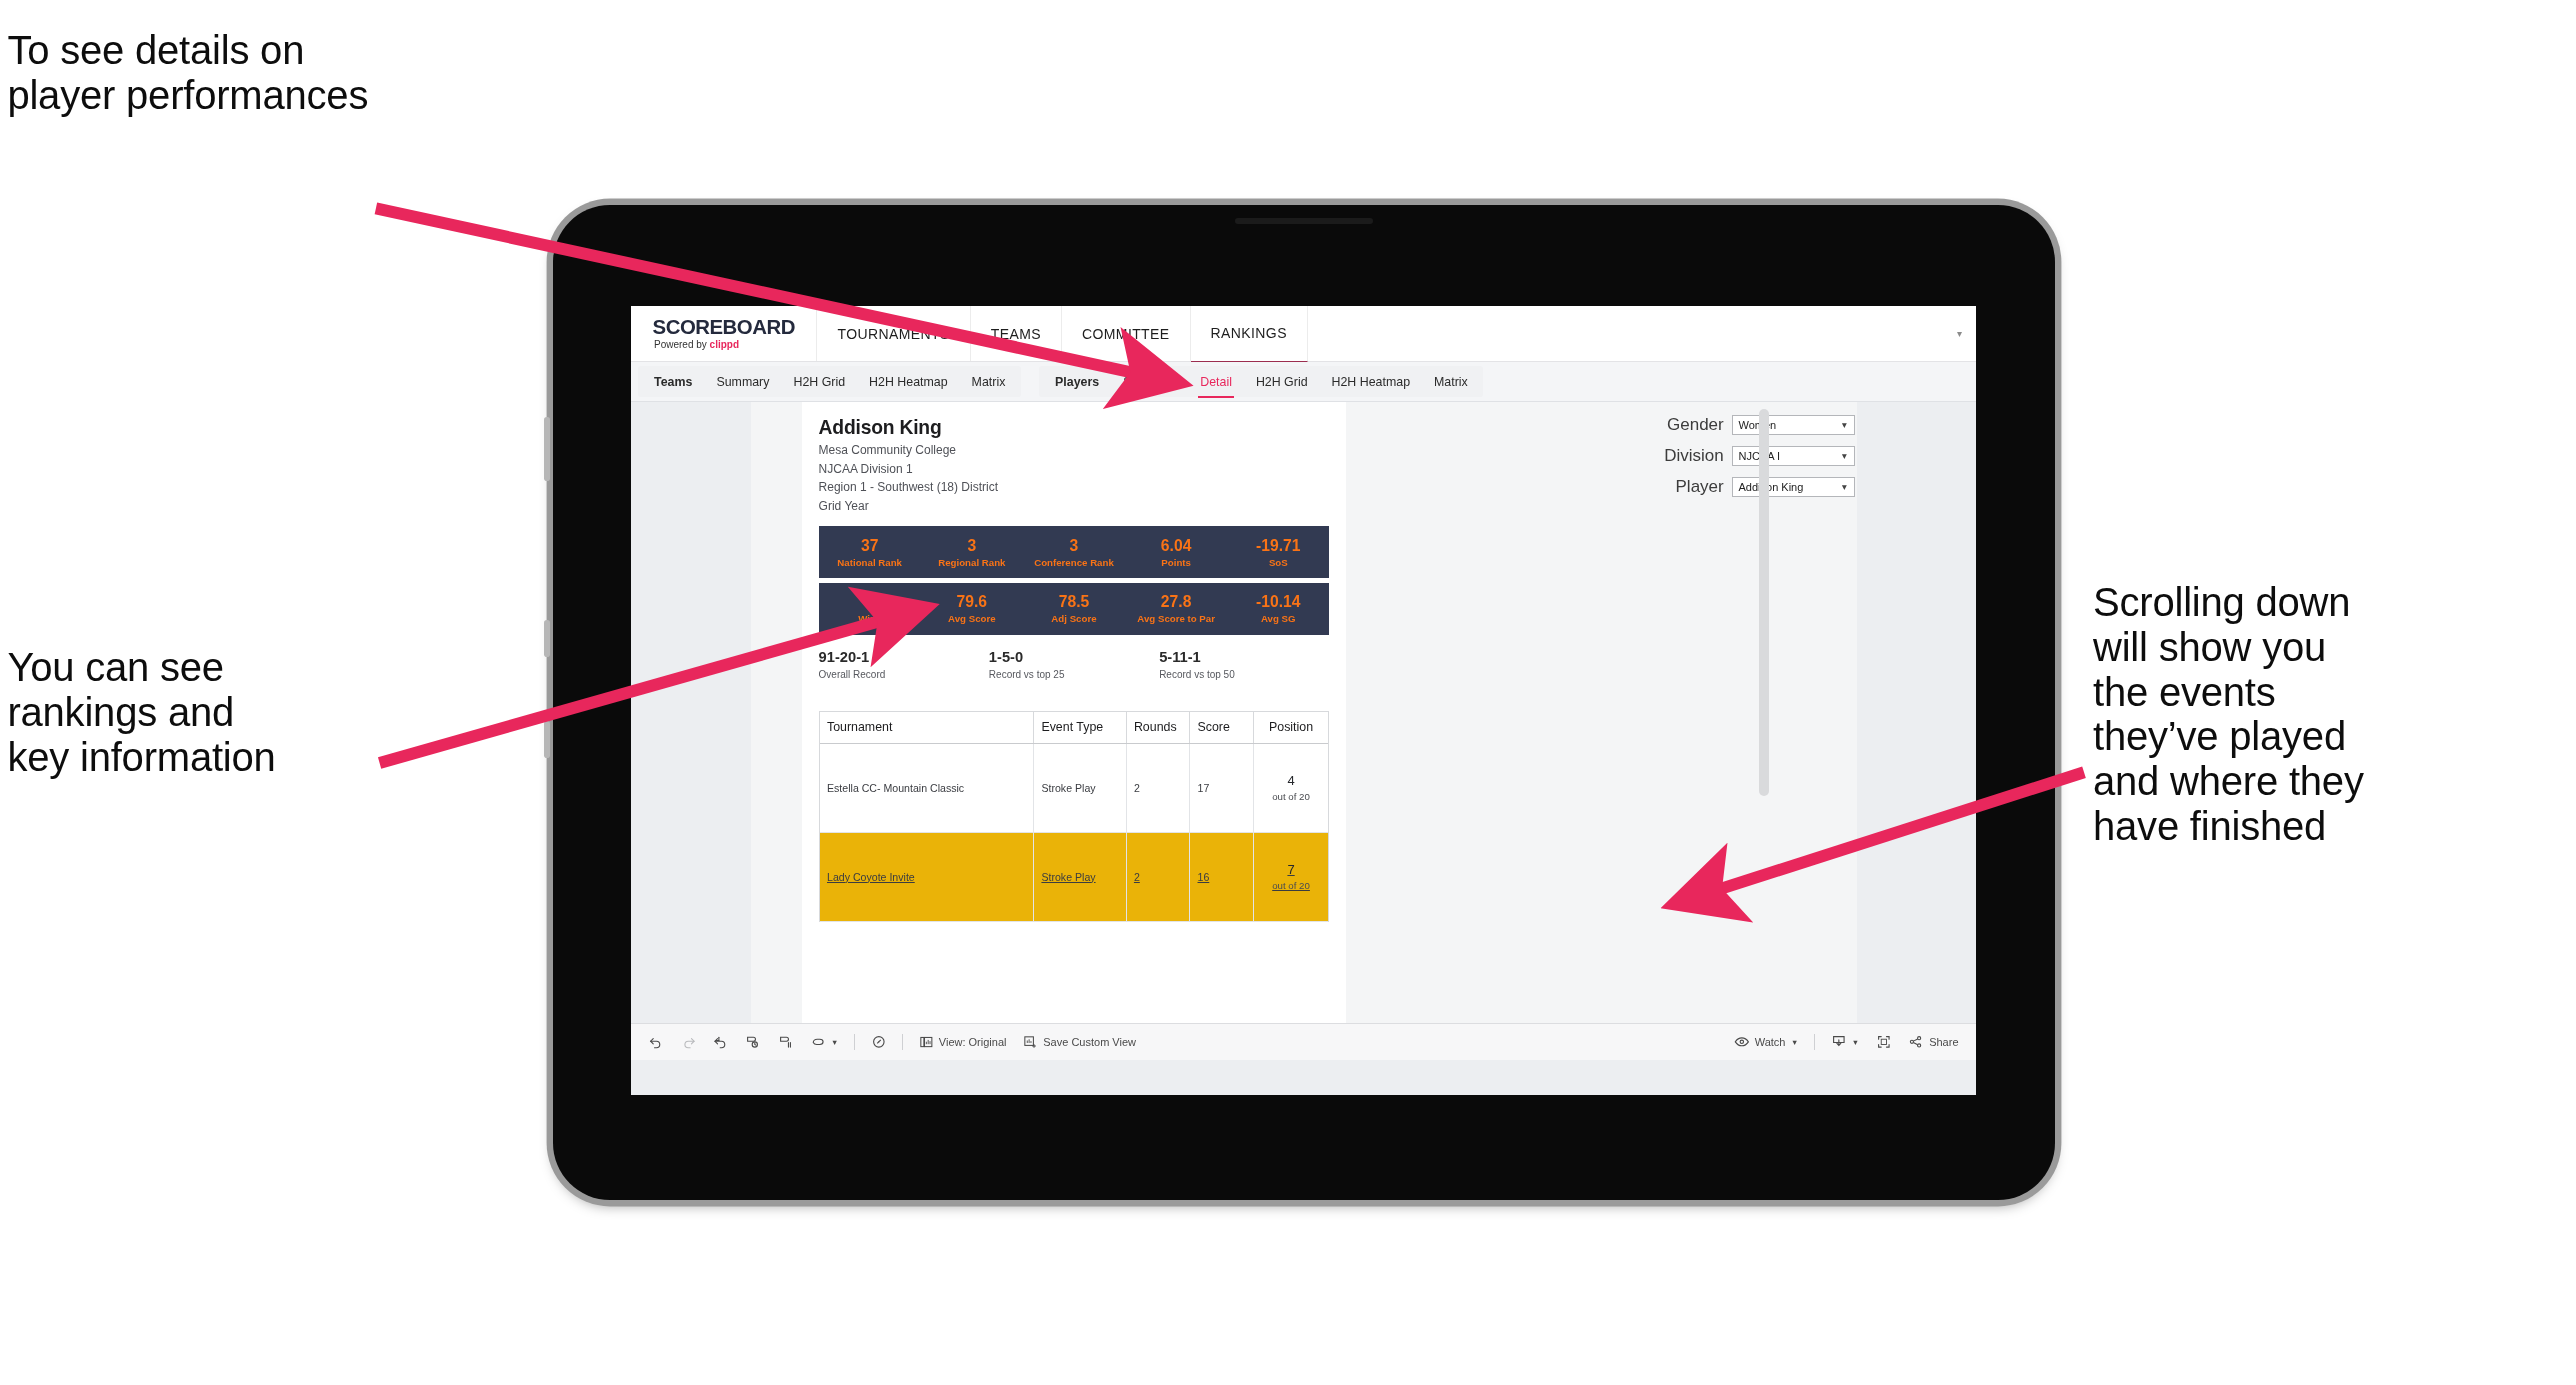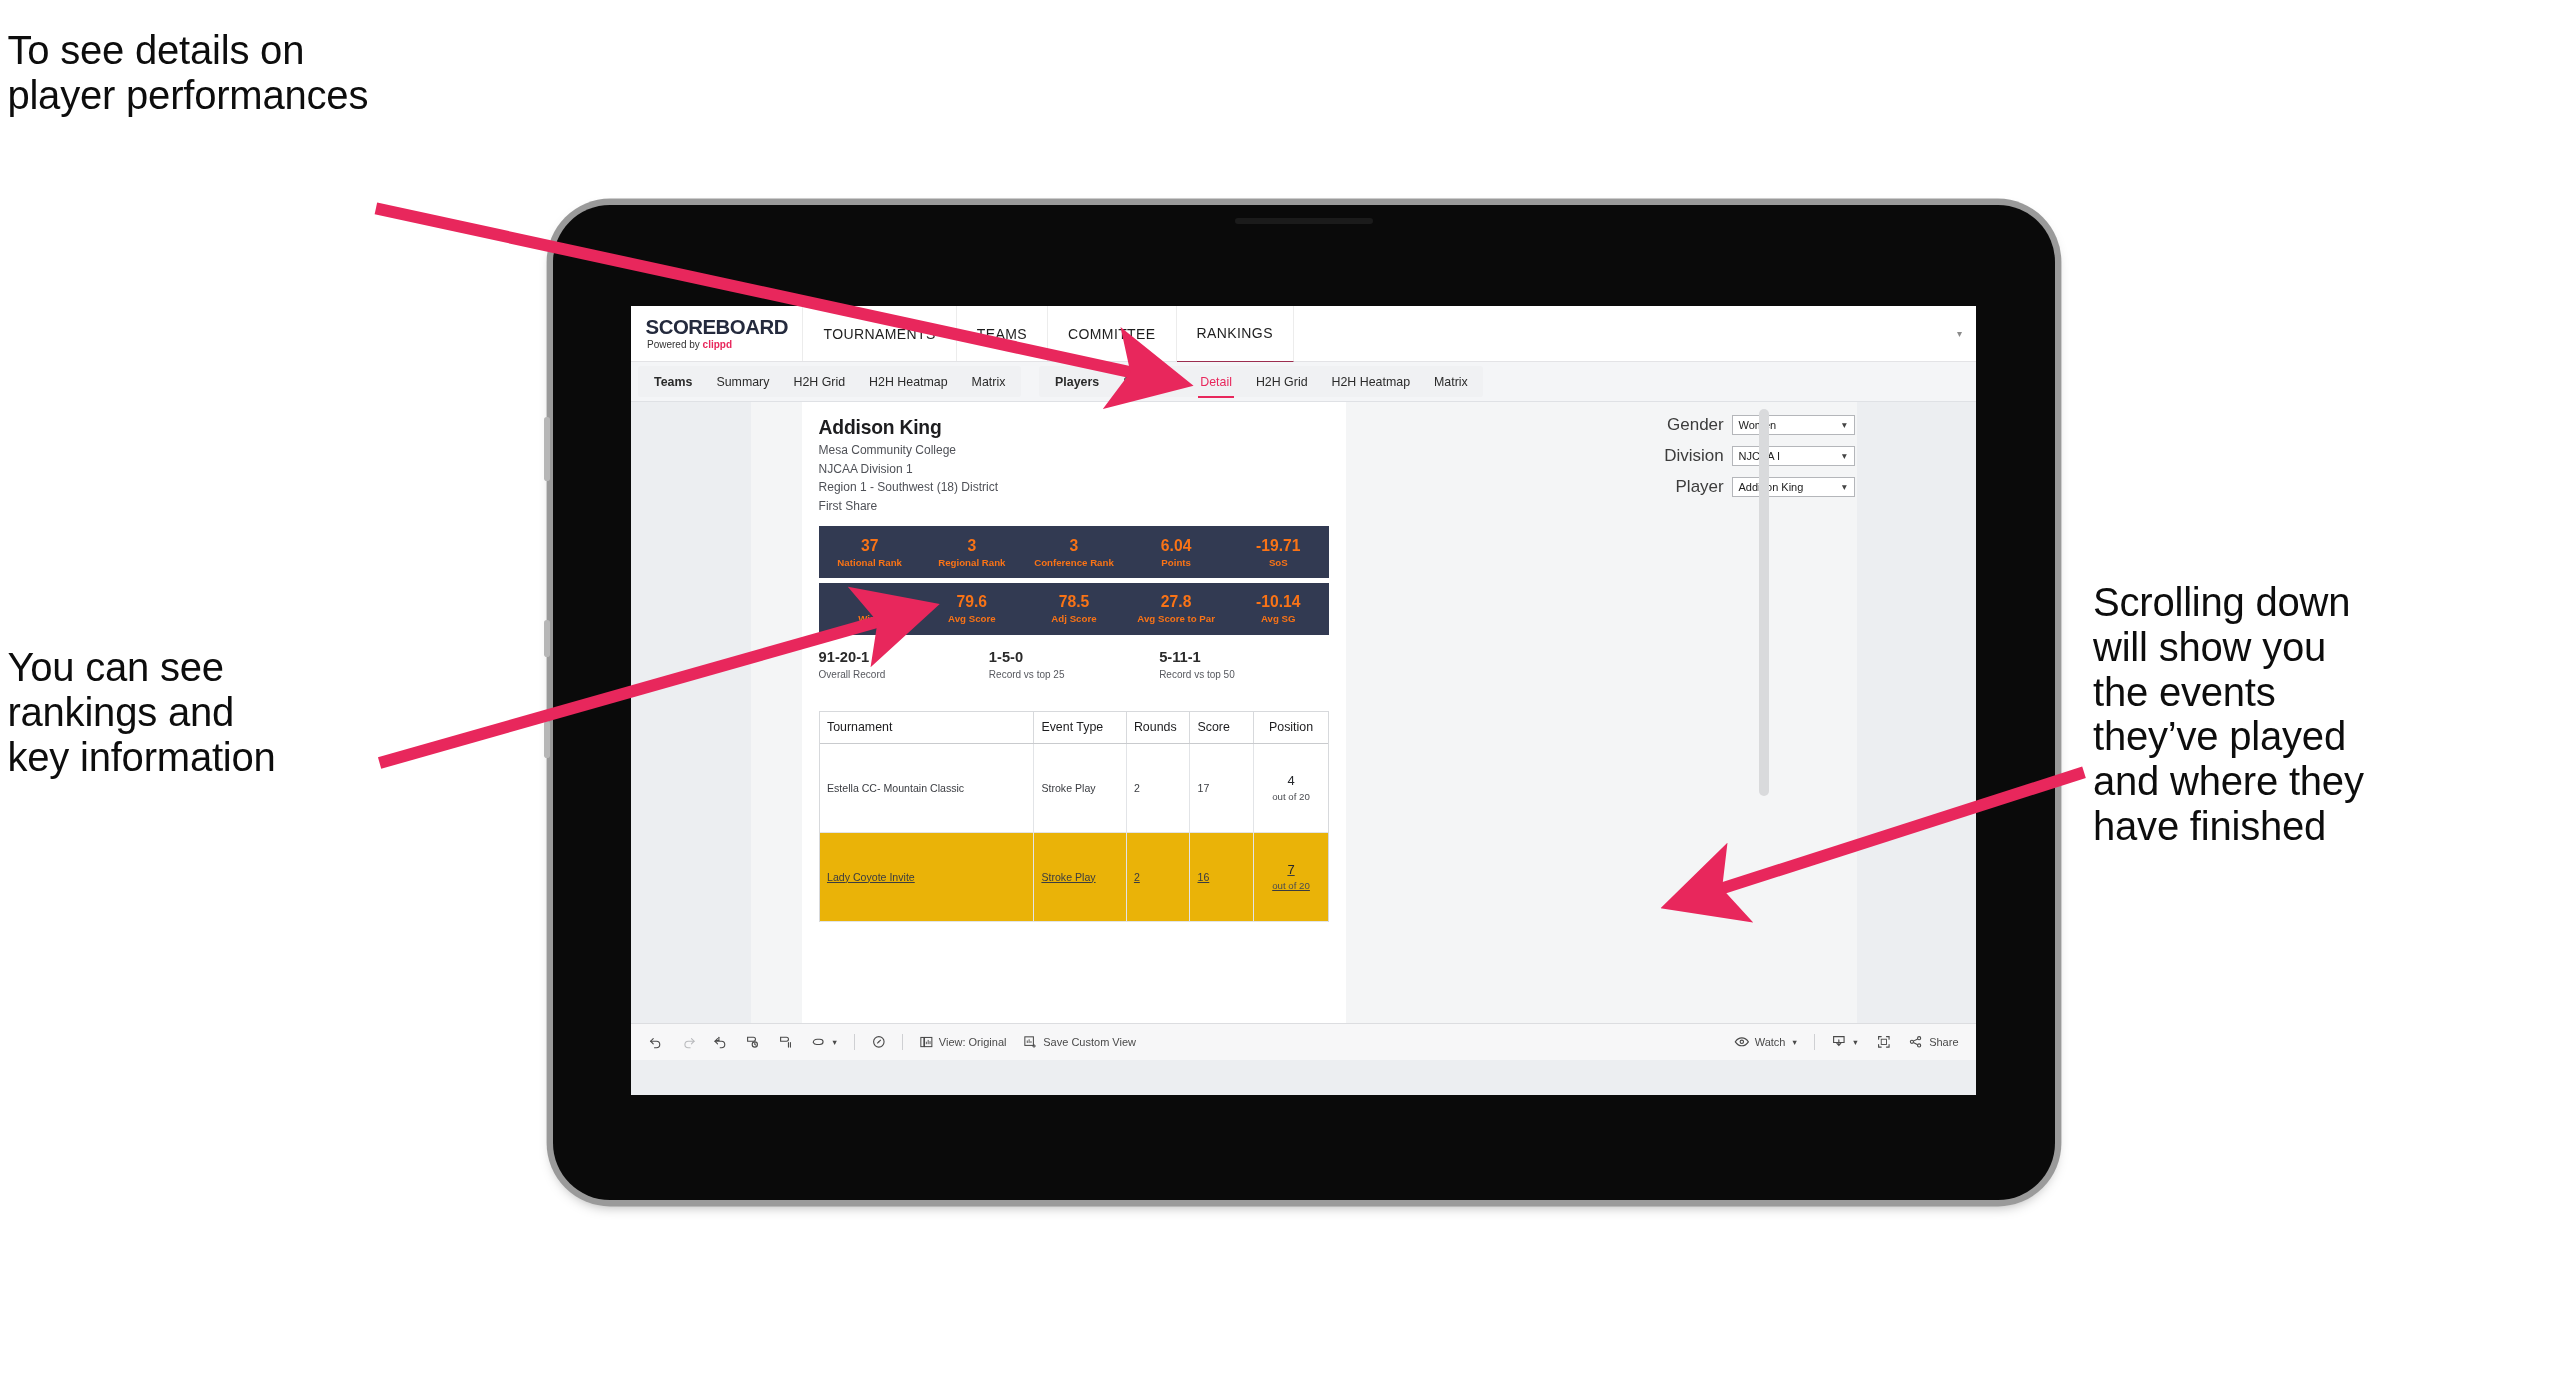--- a/index.html
+++ b/index.html
@@ -31,21 +31,21 @@
               background:#b6b6b6;border-radius:2.8px;}
 
   
   #screen{position:absolute;left:78px;top:101px;width:1345px;height:789px;
           background:#eceef1;overflow:hidden;}
 
   
   #brandbar{height:55px;background:#ffffff;display:flex;align-items:stretch;
             border-bottom:0.9px solid #e3e3e6;}
   .brand-cell{display:flex;flex-direction:column;justify-content:center;
-              padding:0 16px;border-right:0.9px solid #ececec;}
+              padding:0 23px;border-right:0.9px solid #ececec;}
   #logo-word{font-family:"Liberation Sans",sans-serif;font-weight:bold;
              font-size:20px;letter-spacing:-0.5px;color:#242a3d;line-height:1;
              transform:scaleX(1.02);}
   #logo-sub{font-size:10px;color:#333;margin-top:2.8px;line-height:1;}
   #logo-sub .pk{color:#e8275c;font-weight:bold;}
   .topnav{display:flex;align-items:center;}
   .topnav-item{font-size:14px;color:#1e1e1e;letter-spacing:0.4px;
                padding:0 20px;height:55px;display:flex;align-items:center;
                border-right:0.9px solid #ececec;white-space:nowrap;}
   .topnav-item.active{border-bottom:1.8px solid #9b2d4f;}
@@ -230,21 +230,21 @@
 
     <div id="dashbody">
       <div id="viz-outer">
         <div id="viz-inner">
 
           <div id="phead">
             <div id="pname">Addison King</div>
             <div class="pmeta">Mesa Community College</div>
             <div class="pmeta">NJCAA Division 1</div>
             <div class="pmeta">Region 1 - Southwest (18) District</div>
-            <div class="pmeta">First Share</div>
+            <div class="pmeta">Grid Year</div>
 
             <div id="filters">
               <div class="filter-row">
                 <div class="filter-label">Gender</div>
                 <div class="filter-box">
                   <span class="filter-val">Women</span>
                   <span class="filter-caret">▼</span>
                 </div>
               </div>
               <div class="filter-row">

